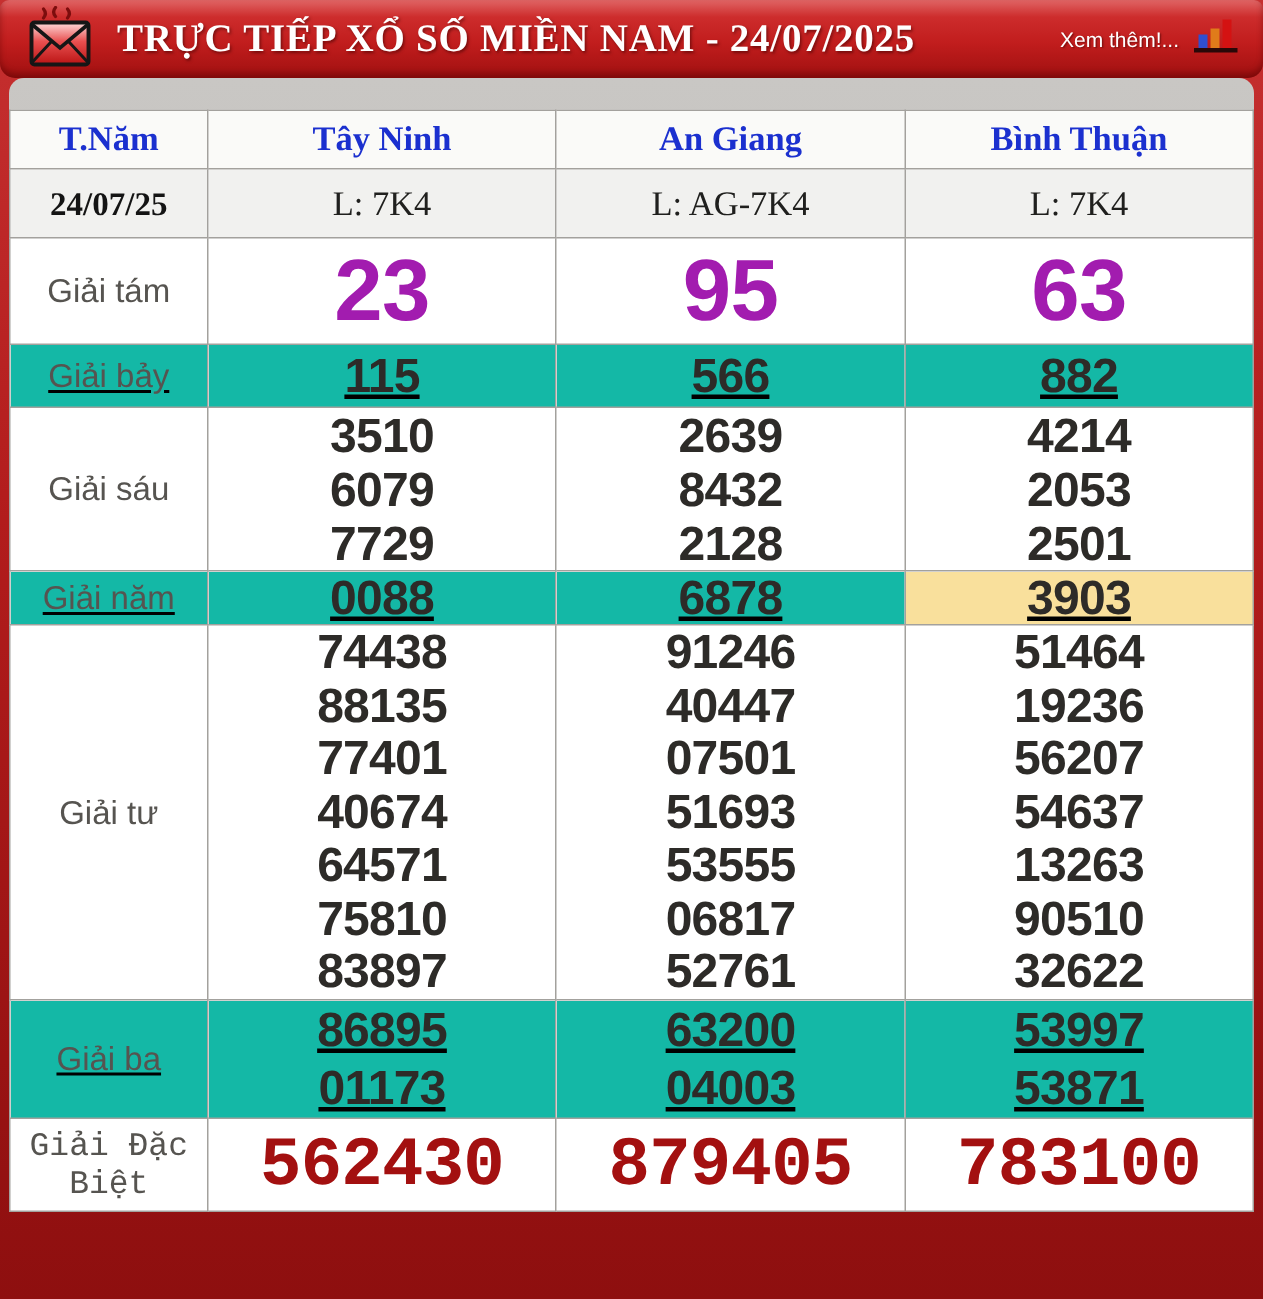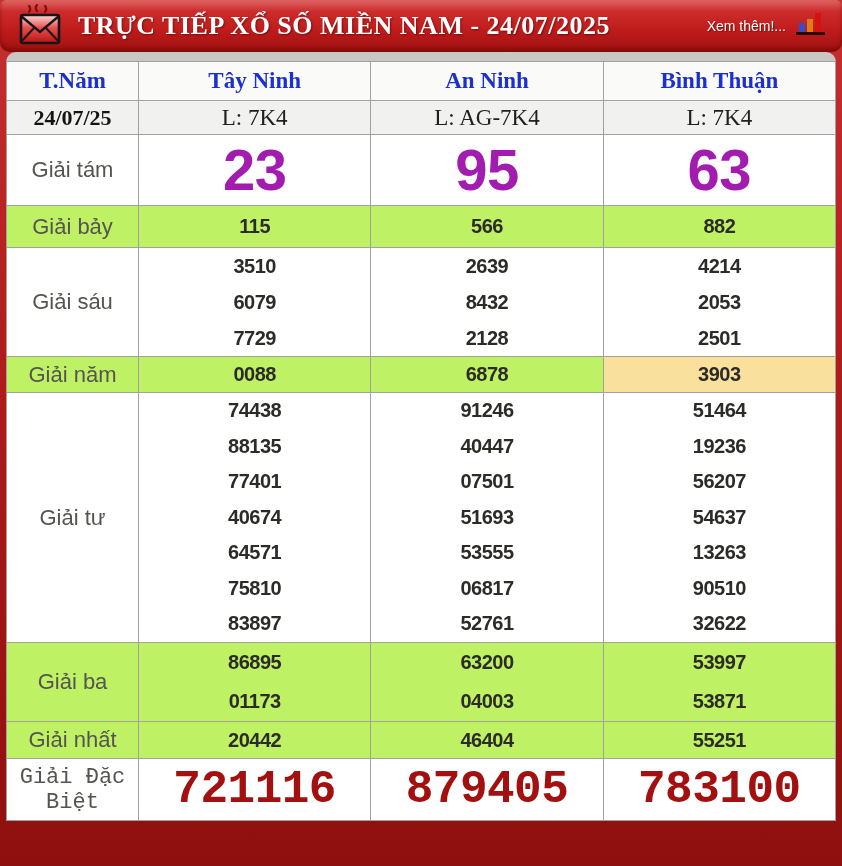--- a/index.html
+++ b/index.html
@@ -25,42 +25,42 @@
   }
   .hdr-spacer{flex:1;}
   .hdr-more{
     color:#ffffff;font-size:14px;white-space:nowrap;cursor:pointer;
     text-shadow:1px 1px 1px rgba(60,0,0,.5);
   }
   .chart-wrap{margin:0 14px 0 10px;cursor:pointer;flex:0 0 auto;}
   
   .panel{
     margin:0 6px;background:linear-gradient(180deg,#c9c7c4,#b3b1ae);
-    border-radius:10px 10px 0 0;padding-top:9px;
+    border-radius:10px 10px 0 0;padding-top:21px;
   }
   table.results{
     width:100%;border-collapse:collapse;background:#ffffff;table-layout:fixed;
   }
   .results th,.results td{
     border:1.6px solid #a3a19d;text-align:center;vertical-align:middle;
     padding:0;overflow:hidden;
   }
   col.c-label{width:132px;}
   thead tr{height:39px;background:#fafaf8;}
   thead th{
     font-family:"Liberation Serif",serif;font-weight:bold;font-size:23px;color:#1b30cf;
   }
-  tr.date-row{height:34px;background:#f1f1ef;}
+  tr.date-row{height:46px;background:#f1f1ef;}
   .date-cell{font-family:"Liberation Serif",serif;font-weight:bold;font-size:22px;color:#141414;}
   .code-cell{font-family:"Liberation Serif",serif;font-size:23px;color:#20201e;}
   
   .prize-row{background:#ffffff;}
-  .prize-row.alt{background:#bef264;}
+  .prize-row.alt{background:#14b8a6;text-decoration:underline;}
   .label-cell{font-size:22px;color:#565450;}
-  .num{font-weight:bold;font-size:20px;color:#2d2b28;line-height:35px;letter-spacing:-.5px;}
+  .num{font-weight:bold;font-size:32px;color:#2d2b28;line-height:35px;letter-spacing:-.5px;}
   .row-giai-tam{height:71px;}
   .row-giai-tam .num{font-size:58px;color:#a21caf;line-height:64px;}
   .row-giai-bay{height:42px;}
   .row-giai-sau{height:108px;}
   .row-giai-sau .num{line-height:36px;}
   .row-giai-nam{height:27px;}
   .row-giai-tu{height:250px;}
   .row-giai-tu .num{line-height:35.5px;}
   .row-giai-ba{height:78px;}
   .row-giai-ba .num{line-height:39px;}
@@ -109,21 +109,21 @@
     <colgroup>
       <col class="c-label">
         <col>
         <col>
         <col>
     </colgroup>
     <thead>
       <tr>
         <th>T.Năm</th>
         <th>Tây Ninh</th>
-        <th>An Ninh</th>
+        <th>An Giang</th>
         <th>Bình Thuận</th>
       </tr>
     </thead>
     <tbody>
       <tr class="date-row">
         <td class="date-cell">24/07/25</td>
         <td class="code-cell">L: 7K4</td>
         <td class="code-cell">L: AG-7K4</td>
         <td class="code-cell">L: 7K4</td>
       </tr>
@@ -221,36 +221,24 @@
           </td>
           <td class="val-cell">
             <div class="num">63200</div>
             <div class="num">04003</div>
           </td>
           <td class="val-cell">
             <div class="num">53997</div>
             <div class="num">53871</div>
           </td>
         </tr>
-        <tr class="prize-row row-giai-nhat alt">
-          <td class="label-cell">Giải nhất</td>
-          <td class="val-cell">
-            <div class="num">20442</div>
-          </td>
-          <td class="val-cell">
-            <div class="num">46404</div>
-          </td>
-          <td class="val-cell">
-            <div class="num">55251</div>
-          </td>
-        </tr>
         <tr class="prize-row row-giai-dac-biet">
           <td class="label-cell">Giải Đặc Biệt</td>
           <td class="val-cell">
-            <div class="num">721116</div>
+            <div class="num">562430</div>
           </td>
           <td class="val-cell">
             <div class="num">879405</div>
           </td>
           <td class="val-cell">
             <div class="num">783100</div>
           </td>
         </tr>
       </tbody>
   </table>

